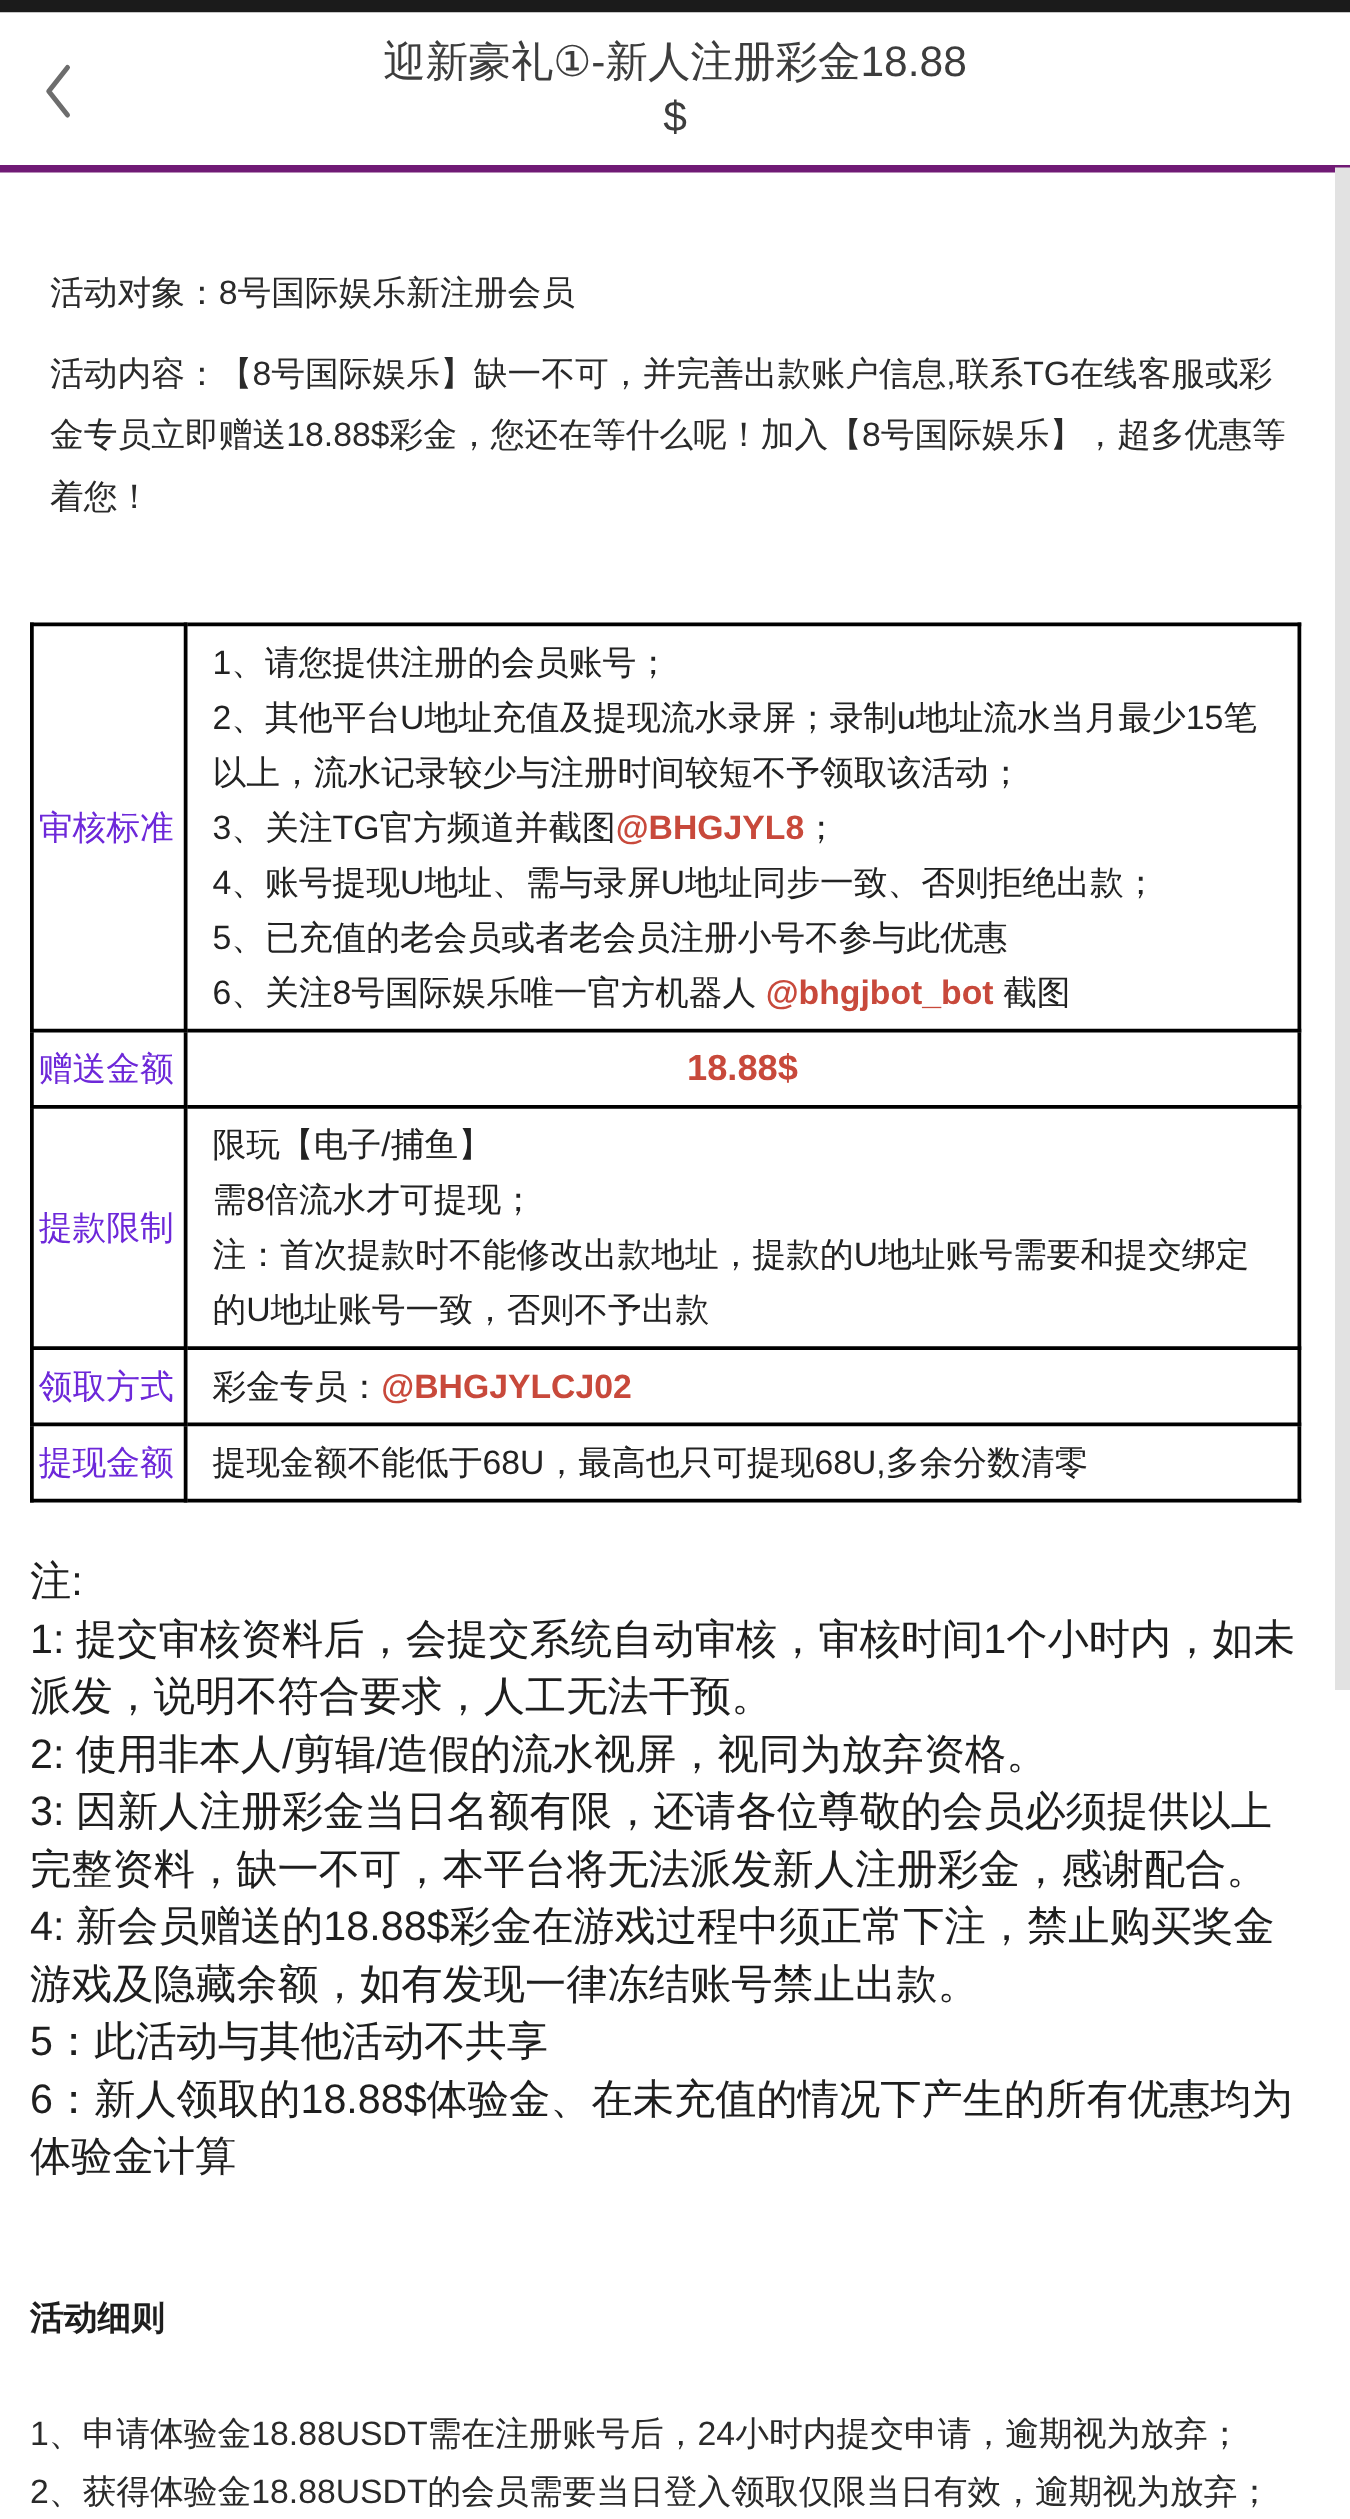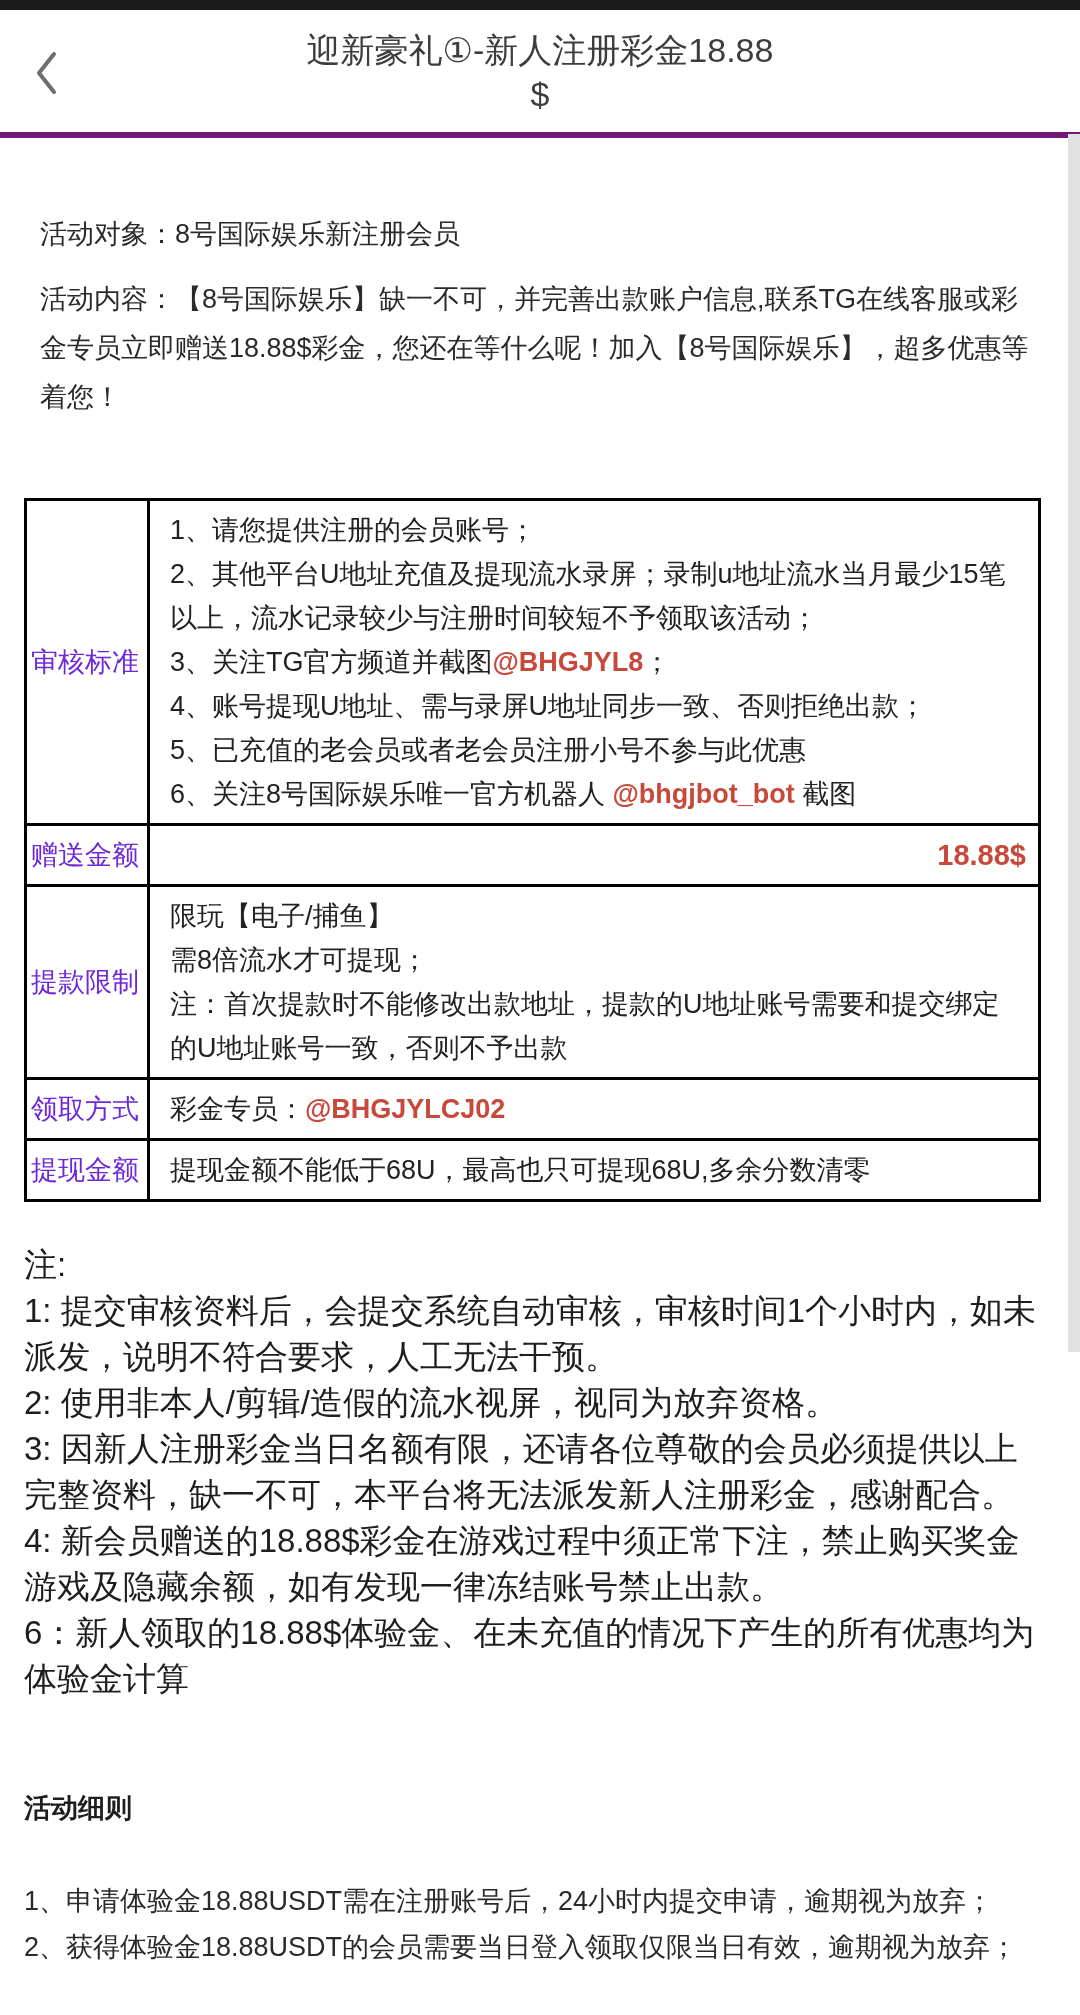--- a/index.html
+++ b/index.html
@@ -30,21 +30,21 @@
     border-collapse:collapse;margin-top:76px;width:1017px;
     font-size:27px;color:#222;table-layout:fixed;
   }
   table.promo, table.promo td{border:3px solid #000;}
   td.lbl{
     width:112px;text-align:left;vertical-align:middle;padding:6px 4px;
     color:#6d28d9;
   }
   td.val{padding:7px 12px 7px 20px;vertical-align:middle;}
   td.val .line{line-height:44px;}
-  td.val.center{text-align:right;padding-left:12px;}
+  td.val.center{text-align:center;padding-left:12px;}
   .red{color:#c8493b;font-weight:bold;}
   .amount{font-size:29px;}
   
   .notes{margin-top:40px;font-size:33px;line-height:46px;color:#1e1e1e;}
   .notes .note-heading{font-weight:400;}
   .notes .note-item{margin:0;}
   
   .rules-heading{margin-top:88px;font-size:27px;font-weight:bold;color:#1e1e1e;}
   .rules-list{margin-top:52px;font-size:27px;line-height:46px;color:#2a2a2a;}
   .rules-list .rule-item{margin:0 0 0 0;}
@@ -119,20 +119,21 @@
       </tbody>
   </table>
 
   <div class="notes">
     <div class="note-heading">注:</div>
     <div id="notes-list">
         <div class="note-item">1: 提交审核资料后，会提交系统自动审核，审核时间1个小时内，如未派发，说明不符合要求，人工无法干预。</div>
         <div class="note-item">2: 使用非本人/剪辑/造假的流水视屏，视同为放弃资格。</div>
         <div class="note-item">3: 因新人注册彩金当日名额有限，还请各位尊敬的会员必须提供以上完整资料，缺一不可，本平台将无法派发新人注册彩金，感谢配合。</div>
         <div class="note-item">4: 新会员赠送的18.88$彩金在游戏过程中须正常下注，禁止购买奖金游戏及隐藏余额，如有发现一律冻结账号禁止出款。</div>
+        <div class="note-item">5：此活动与其他活动不共享</div>
         <div class="note-item">6：新人领取的18.88$体验金、在未充值的情况下产生的所有优惠均为体验金计算</div>
       </div>
   </div>
 
   <div class="rules-heading">活动细则</div>
   <div class="rules-list" id="rules-list">
       <div class="rule-item">1、申请体验金18.88USDT需在注册账号后，24小时内提交申请，逾期视为放弃；</div>
       <div class="rule-item">2、获得体验金18.88USDT的会员需要当日登入领取仅限当日有效，逾期视为放弃；</div>
     </div>
 </main>

